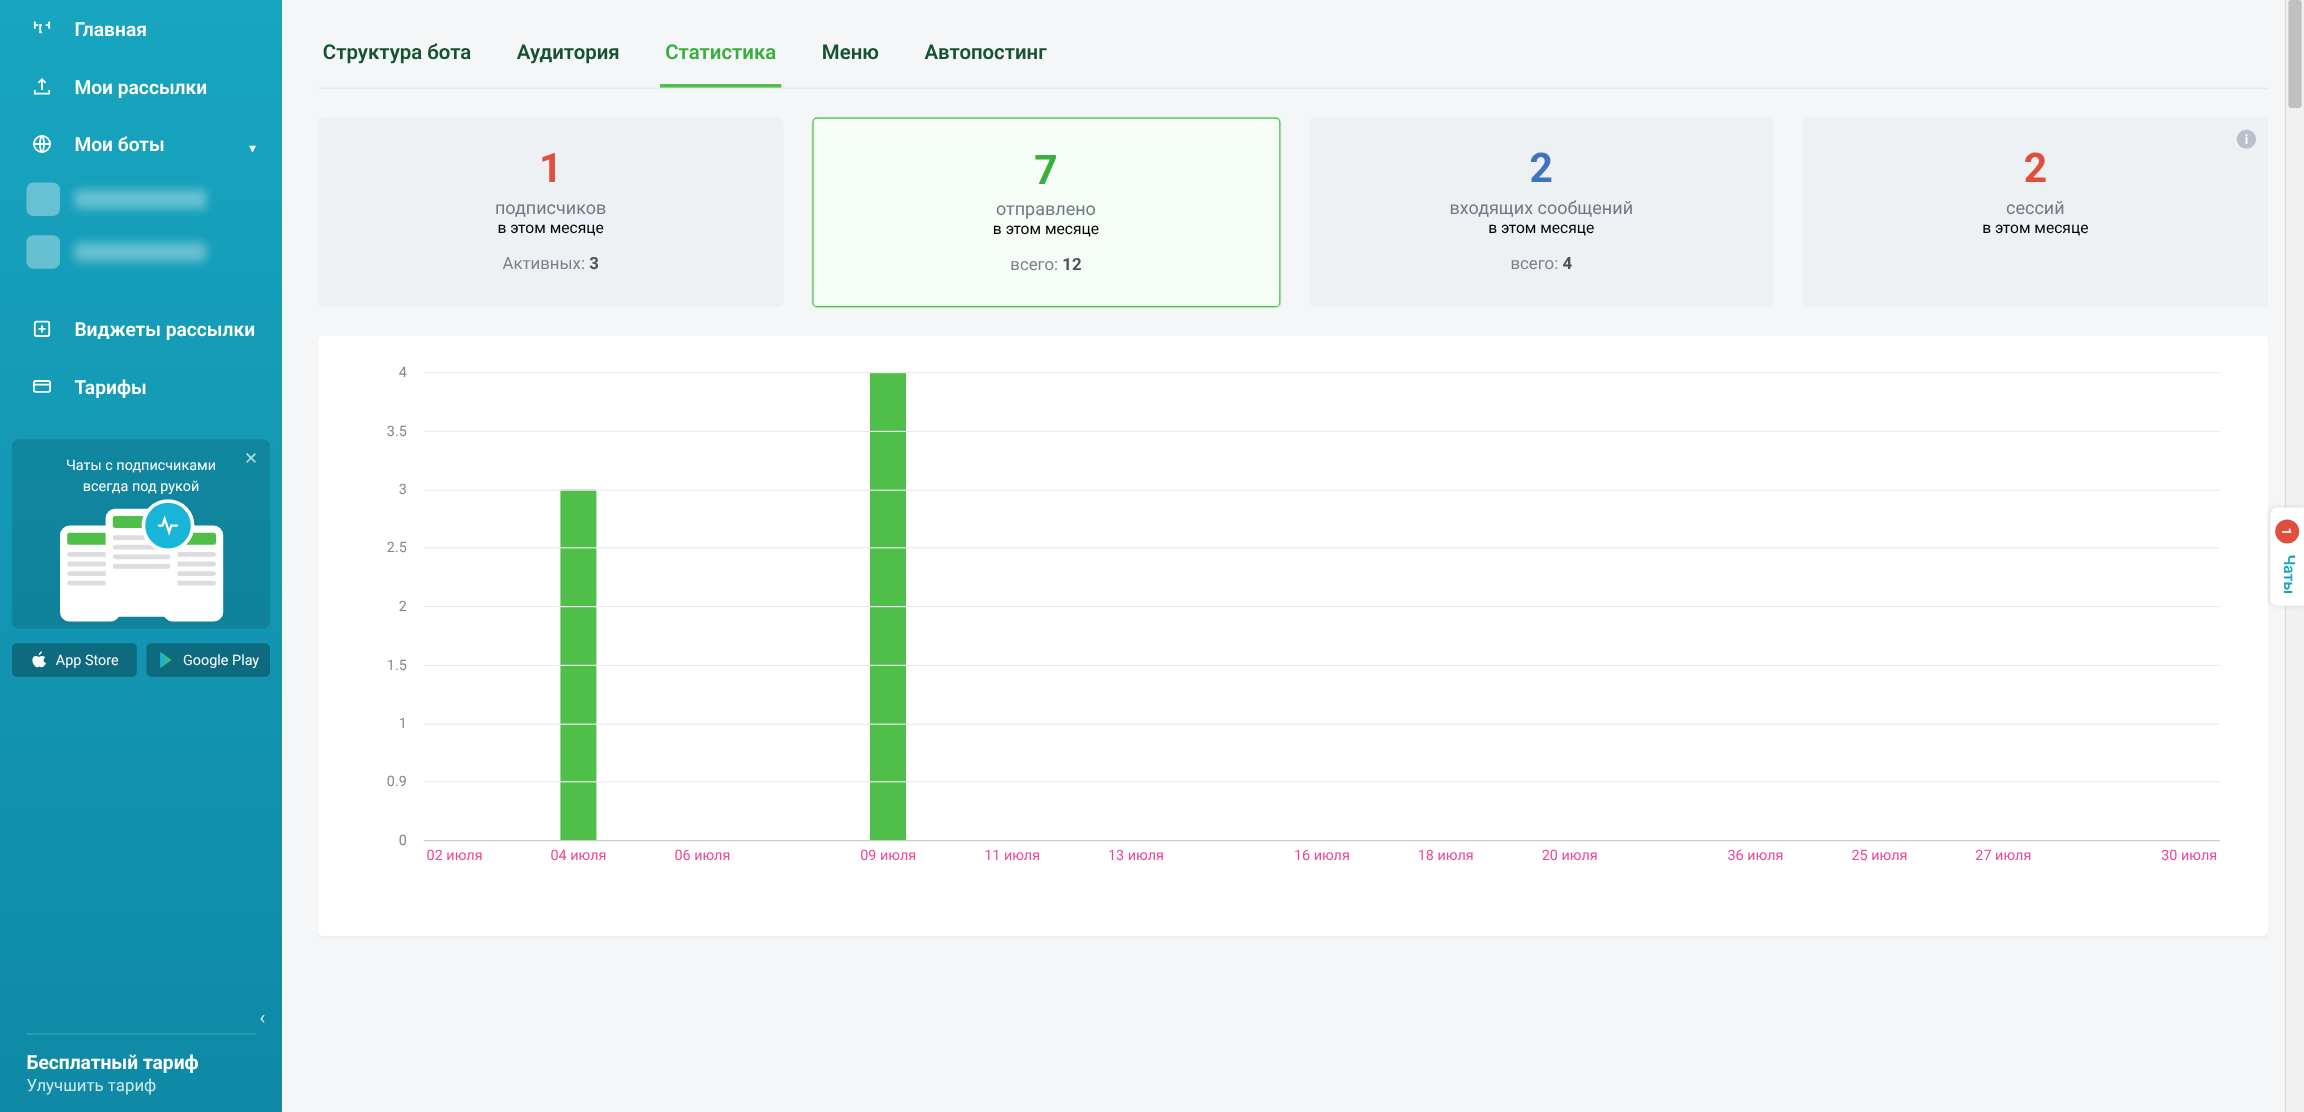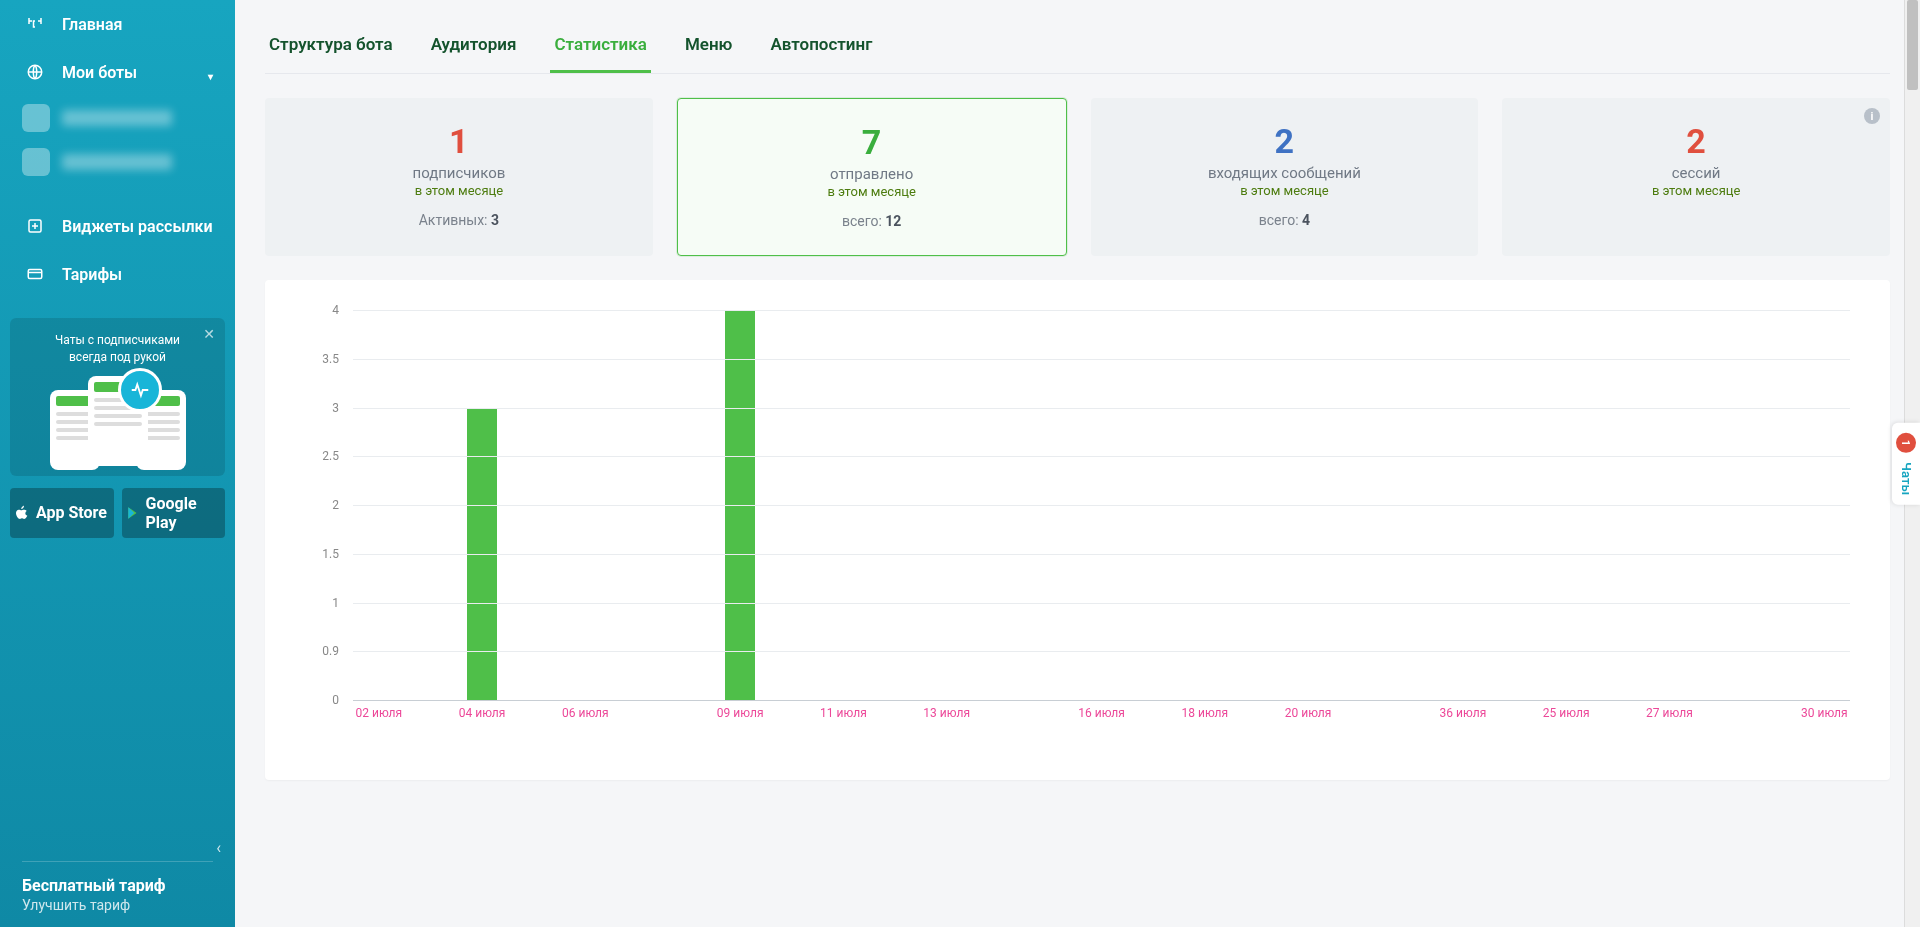--- a/index.html
+++ b/index.html
@@ -19,40 +19,40 @@
 .promo-box .ptxt { font-size: 12px; line-height: 1.4; margin-bottom: 10px; }
 .promo-illust { display: flex; justify-content: center; gap: -10px; position: relative; height: 90px; }
 .phone { width: 50px; height: 80px; background: #fff; border-radius: 8px; position: relative; padding: 6px 4px; }
 .phone::before { content: ""; position: absolute; top: 6px; left: 6px; right: 6px; height: 10px; background: #4FBF49; border-radius: 2px; }
 .phone .line { position: absolute; left: 6px; right: 6px; height: 4px; background: #ddd; border-radius: 2px; }
 .phone .l1 { top: 22px; } .phone .l2 { top: 30px; } .phone .l3 { top: 38px; } .phone .l4 { top: 46px; }
 .phone.big { width: 60px; height: 90px; z-index: 2; }
 .bubble { position: absolute; right: -14px; top: -8px; width: 44px; height: 44px; background: #18b5d8; border-radius: 50%; display: flex; align-items: center; justify-content: center; border: 3px solid #fff; }
 .bubble svg { width: 22px; height: 22px; stroke: #fff; fill: none; stroke-width: 2; }
 .store-row { display: flex; gap: 8px; margin: 12px 10px 0 10px; }
-.store-btn { flex: 1; background: rgba(0,0,0,0.28); border-radius: 4px; padding: 6px 4px; display: flex; align-items: center; gap: 6px; font-size: 16px; font-weight: 700; cursor: pointer; }
+.store-btn { flex: 1; background: rgba(0,0,0,0.28); border-radius: 4px; padding: 6px 4px; display: flex; align-items: center; justify-content: center; gap: 6px; font-size: 12px; font-weight: 400; cursor: pointer; }
 .store-btn svg { width: 16px; height: 16px; fill: #fff; }
 .collapse-arrow { text-align: right; padding: 10px 14px 4px 0; font-size: 16px; color: rgba(255,255,255,0.8); cursor: pointer; }
 .tariff-divider { border-top: 1px solid rgba(255,255,255,0.2); margin: 0 22px; }
 .tariff-block { padding: 14px 22px; }
 .tariff-title { font-size: 16px; font-weight: 700; }
 .tariff-link { font-size: 14px; color: rgba(255,255,255,0.8); margin-top: 2px; cursor: pointer; }
 
 .main { flex: 1; padding: 0 30px; overflow-y: auto; }
 .tabs { display: flex; gap: 30px; border-bottom: 1px solid #e6e8ed; margin-top: 20px; }
 .tab { padding: 14px 4px 16px 4px; font-size: 17px; font-weight: 600; color: #14532d; cursor: pointer; border-bottom: 3px solid transparent; }
 .tab.active { color: #3aae3d; border-bottom-color: #4FBF49; }
 
 .cards { display: flex; gap: 24px; margin-top: 24px; }
 .card { flex: 1; background: #eef1f3; border-radius: 4px; padding: 26px 10px; text-align: center; position: relative; }
 .card.active { background: #f6fcf6; border: 1px solid #4FBF49; box-shadow: 0 0 0 1px rgba(79,191,73,0.15); }
 .card .big { font-size: 34px; font-weight: 700; line-height: 1; }
 .card .c-red { color: #e04f3e; } .card .c-green { color: #3aae3d; } .card .c-blue { color: #3f72c3; }
 .card .lbl1 { font-size: 15px; color: #707985; margin-top: 6px; }
-.card .lbl2 { font-size: 13px; color: #4d7c0f; margin-top: 1px; }
+.card .lbl2 { font-size: 13px; color: #000000; margin-top: 1px; }
 .card .meta { font-size: 14px; color: #7a828c; margin-top: 14px; }
 .card .meta b { color: #4b535e; font-weight: 700; }
 .info-ic { position: absolute; top: 10px; right: 10px; width: 16px; height: 16px; border-radius: 50%; background: #b8c0c9; color: #fff; font-size: 11px; font-weight: 700; display: flex; align-items: center; justify-content: center; cursor: pointer; }
 
 .chart-panel { background: #fff; border-radius: 4px; margin-top: 24px; padding: 30px 40px 50px 40px; box-shadow: 0 1px 2px rgba(0,0,0,0.04); }
 .chart-wrap { position: relative; height: 420px; }
 .y-axis { position: absolute; left: 0; top: 0; bottom: 30px; width: 40px; }
 .y-tick { position: absolute; right: 6px; font-size: 12px; color: #888; transform: translateY(50%); }
 .plot { position: absolute; left: 48px; right: 0; top: 0; bottom: 30px; }
 .grid-line { position: absolute; left: 0; right: 0; border-top: 1px solid #e9ecef; }
@@ -76,20 +76,28 @@
   </div>
 
 <aside class="sidebar">
   <div class="nav-item">
     <span class="ico">
         <svg viewBox="0 0 24 24">
           <path d="M4 8h4M4 4v8M12 16h-2v-8h2M20 8h-4M20 4v8"></path>
         </svg>
       </span>
     <span class="lbl">Главная</span>
+  </div>
+  <div class="nav-item">
+    <span class="ico">
+        <svg viewBox="0 0 24 24">
+          <path d="M4 16v4h16v-4M12 4v12M8 8l4-4 4 4"></path>
+        </svg>
+      </span>
+    <span class="lbl">Мои рассылки</span>
   </div>
   <div class="nav-item">
     <span class="ico">
         <svg viewBox="0 0 24 24">
           <circle cx="12" cy="12" r="9"></circle>
           <path d="M3 12h18M12 3c3 3 3 15 0 18M12 3c-3 3-3 15 0 18"></path>
         </svg>
       </span>
     <span class="lbl">Мои боты</span>
     <span class="chev">▾</span>

